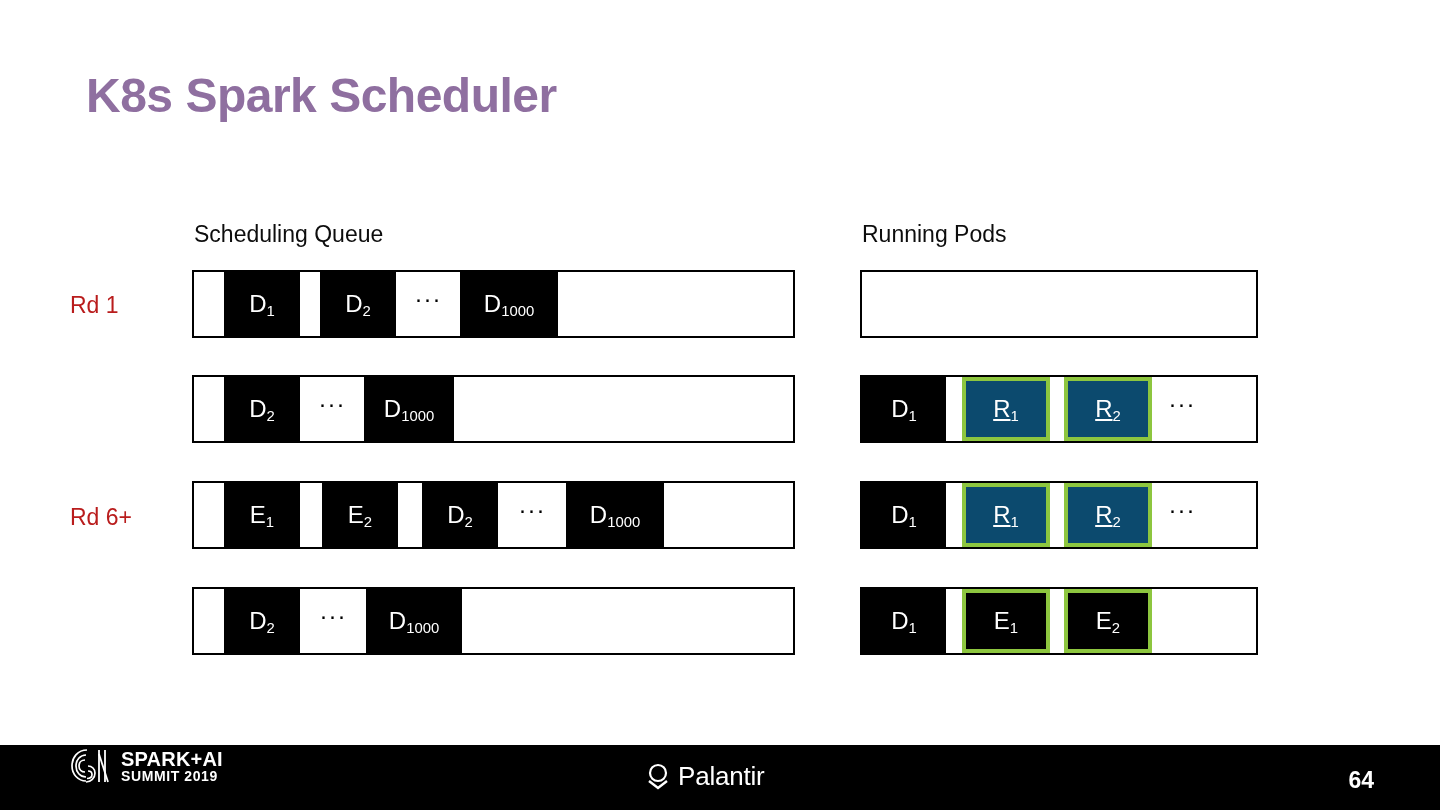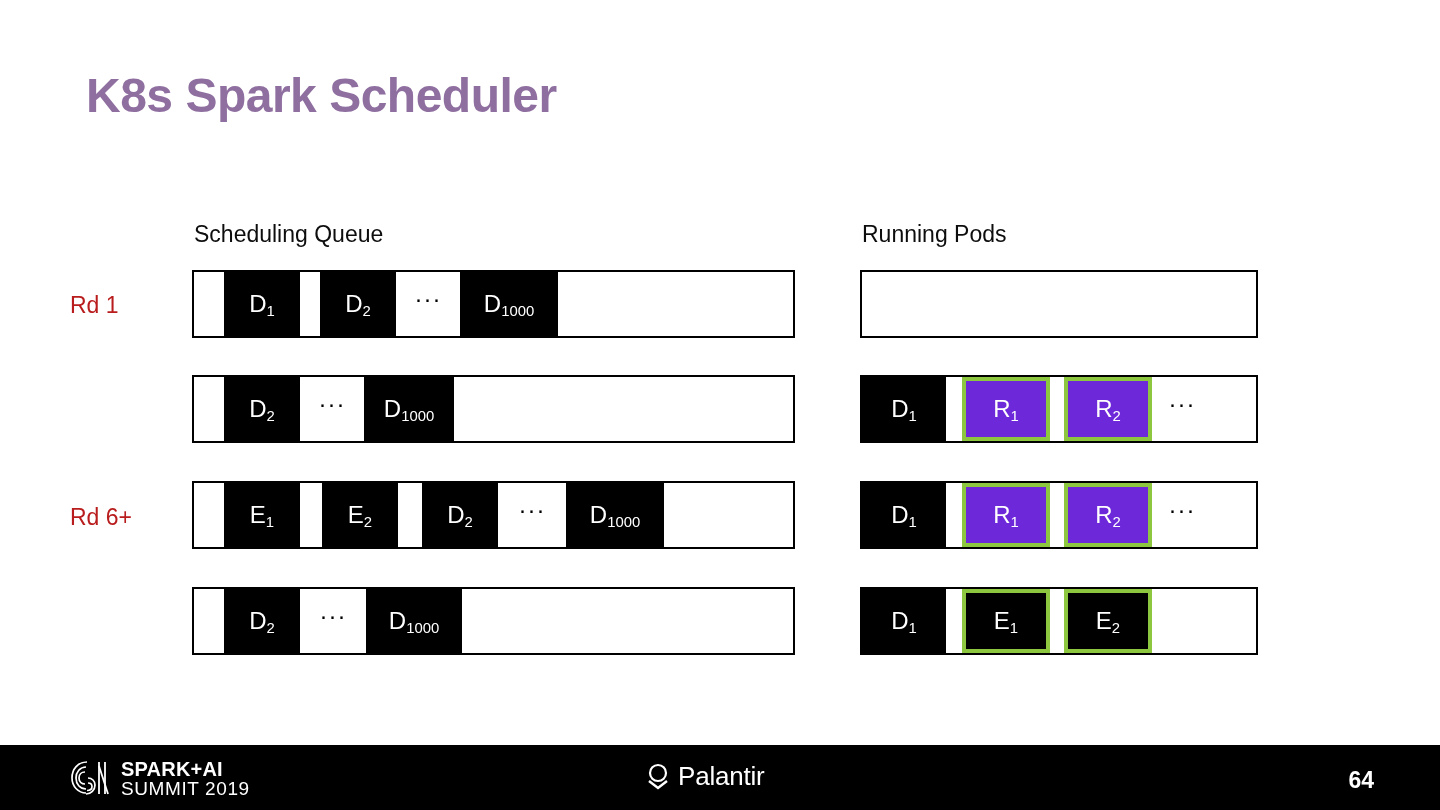--- a/index.html
+++ b/index.html
@@ -80,22 +80,23 @@
     position: relative;
   }
   .cell.spacer { background: #ffffff; }
   .cell.rest   { background: #ffffff; flex: 1 1 auto; }
 
   .cell.pod {
     background: #000000;
     color: #ffffff;
   }
   .cell.pod.gray {
-    background: #6d28d9;
-    color: #ffffff;
+    background: #0c4a6e;
+    color: #ffffff;
+    text-decoration: underline;
   }
   .cell.highlight {
     border: 4px solid #8dc63f;
   }
   .cell.ellipsis {
     background: #ffffff;
     color: #000000;
     font-size: 24px;
     letter-spacing: 1px;
     padding-bottom: 10px;
@@ -115,41 +116,41 @@
     position: absolute;
     left: 0;
     bottom: 0;
     width: 1440px;
     height: 65px;
     background: #000000;
   }
   .spark-logo {
     position: absolute;
     left: 68px;
-    top: 13px;
+    top: 1px;
     display: flex;
     align-items: center;
     gap: 9px;
   }
   .spark-mark { width: 44px; height: 40px; display: block; }
   .spark-words {
     display: flex;
     flex-direction: column;
     justify-content: center;
     color: #ffffff;
     line-height: 1.0;
   }
   .spark-words .l1 {
     font-size: 20px;
     font-weight: bold;
     letter-spacing: 0.2px;
   }
   .spark-words .l2 {
-    font-size: 19px;
-    font-weight: normal;
+    font-size: 14px;
+    font-weight: bold;
     letter-spacing: 0.6px;
   }
 
   .palantir-logo {
     position: absolute;
     left: 645px;
     top: 16px;
     display: flex;
     align-items: center;
     gap: 7px;

